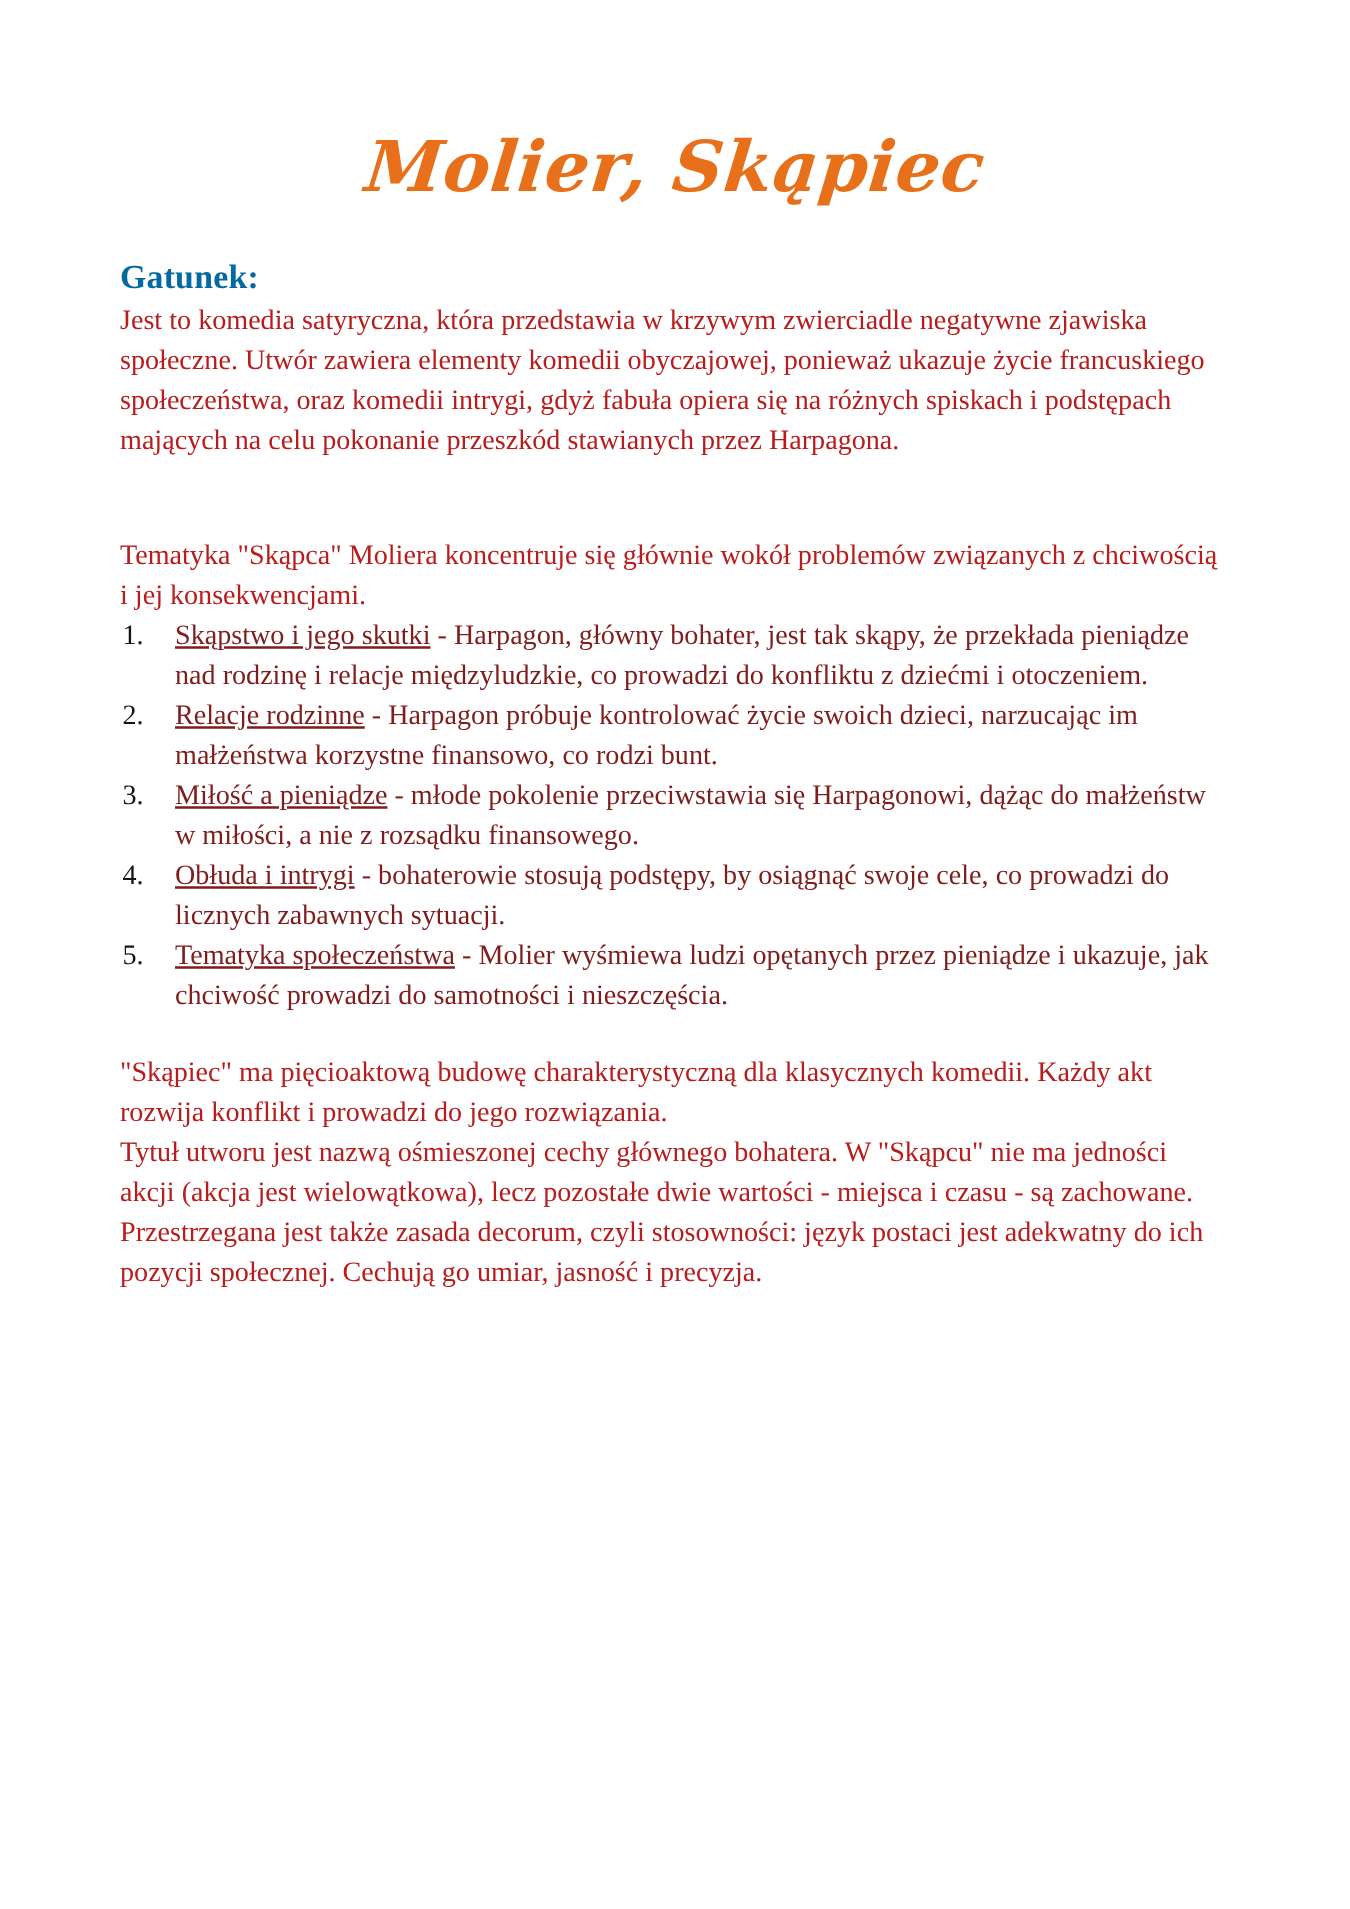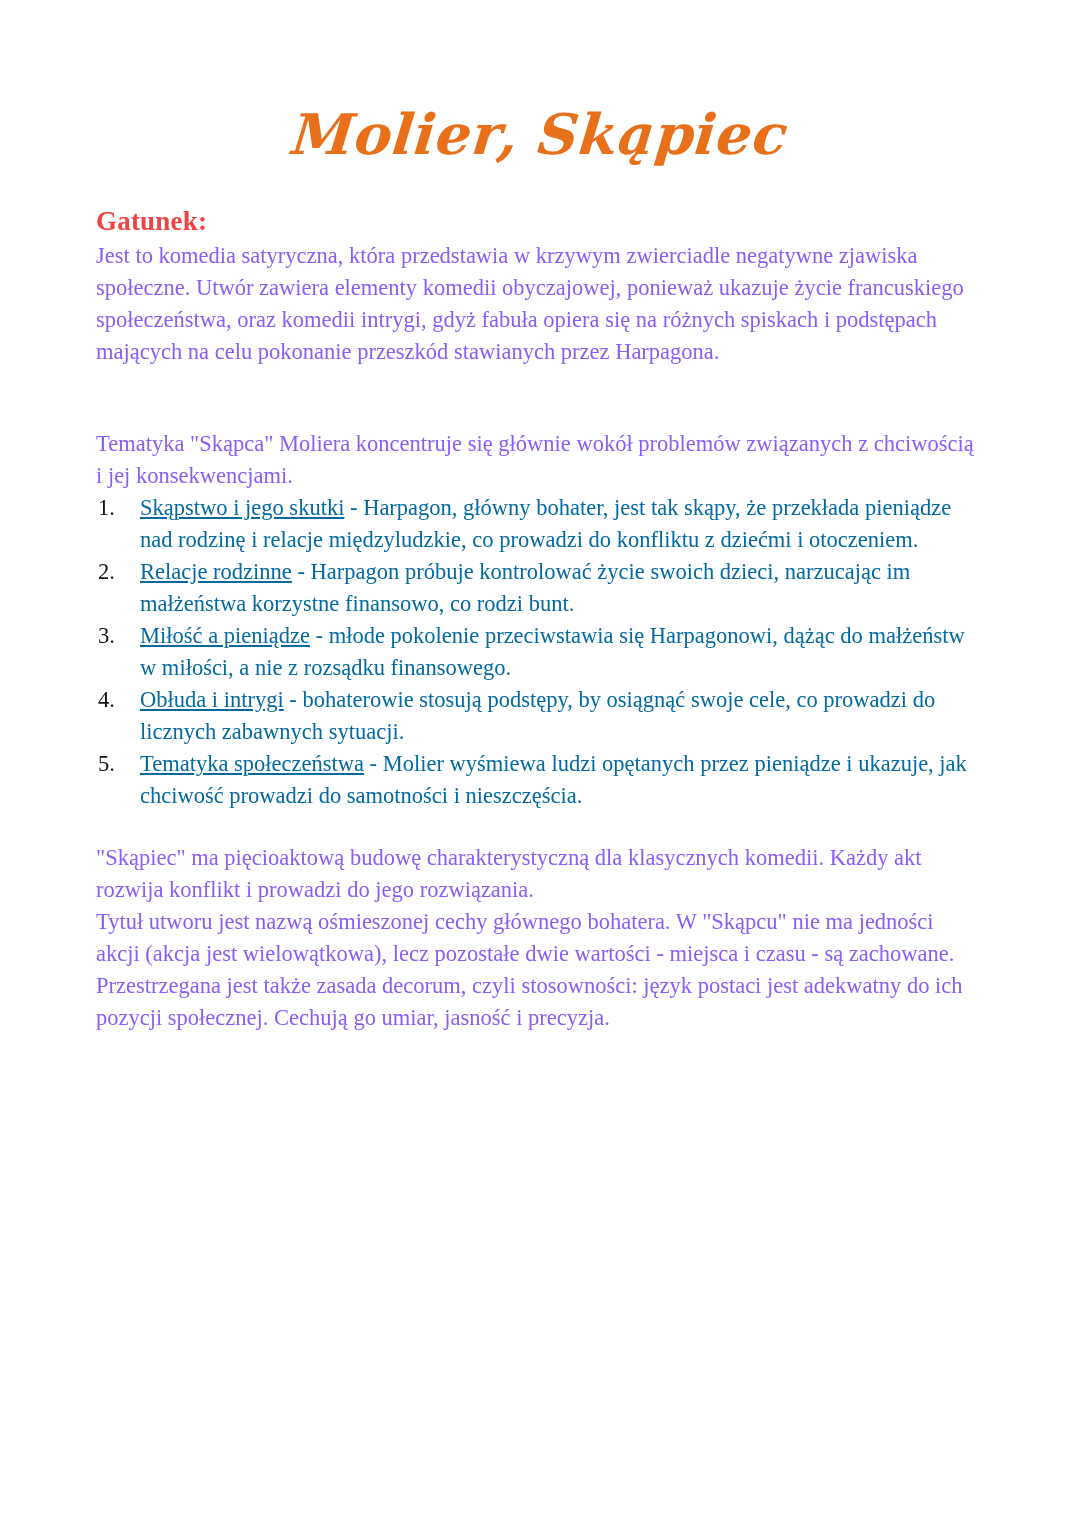--- a/index.html
+++ b/index.html
@@ -57,30 +57,30 @@
     width: 886px;
   }
 
   h2.section-heading {
     margin: 0 0 2px 0;
     padding: 0;
     font-family: "Liberation Serif", "DejaVu Serif", serif;
     font-weight: 700;
     font-size: 27px;
     line-height: 1.18;
-    color: #ef4444;
+    color: #0369a1;
     letter-spacing: 0.2px;
   }
 
   p.body-text {
     margin: 0;
     padding: 0;
     font-size: 22.5px;
     line-height: 32px;
-    color: #8b5cf6;
+    color: #b91c1c;
     text-align: left;
   }
 
   .section {
     margin-bottom: 0;
   }
 
   .gap-lg { height: 30px; }
 
   
@@ -90,21 +90,21 @@
     list-style: none;
     counter-reset: topic;
   }
 
   ol.topic-list > li {
     position: relative;
     margin: 0;
     padding: 0 0 0 44px;
     font-size: 22.5px;
     line-height: 32px;
-    color: #0369a1;
+    color: #7f1d1d;
     counter-increment: topic;
   }
 
   ol.topic-list > li::before {
     content: counter(topic) ".";
     position: absolute;
     left: 2px;
     top: 0;
     width: 30px;
     text-align: left;

